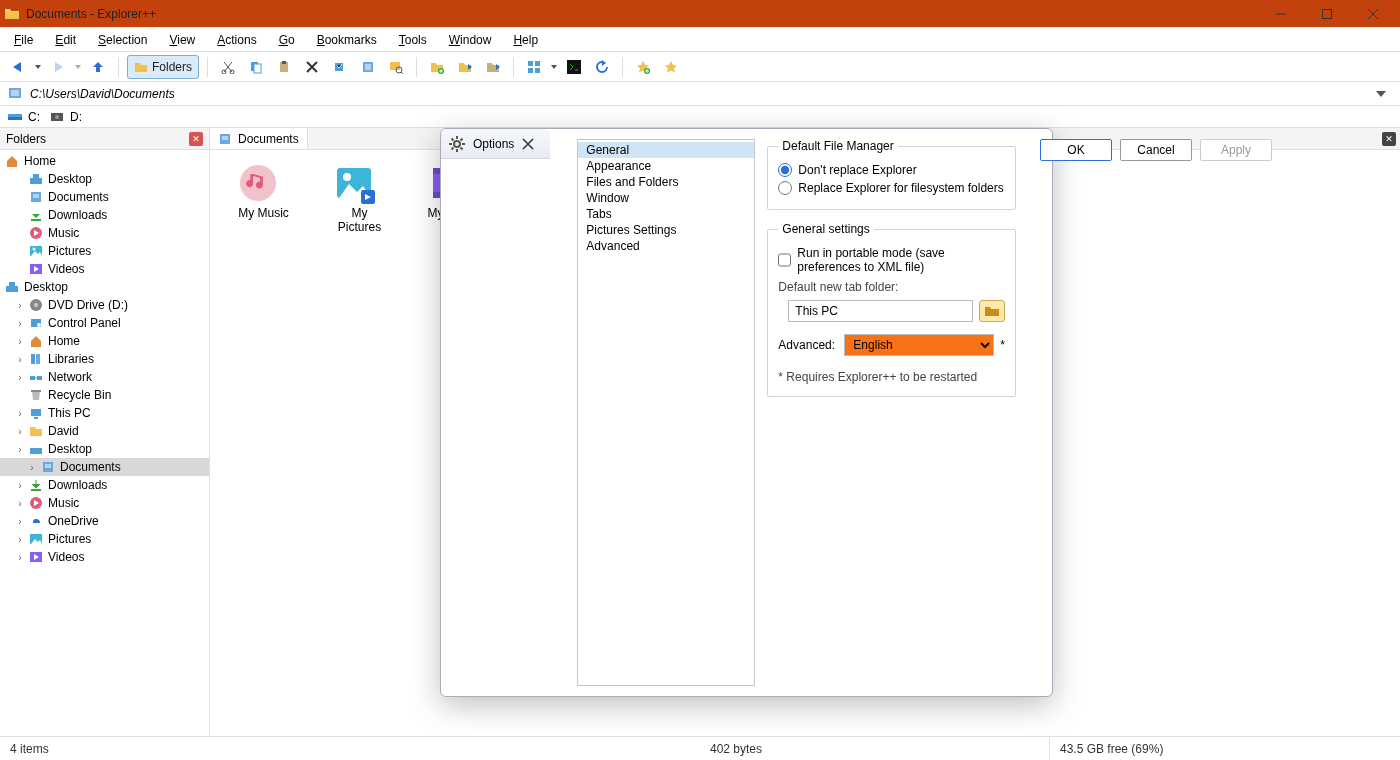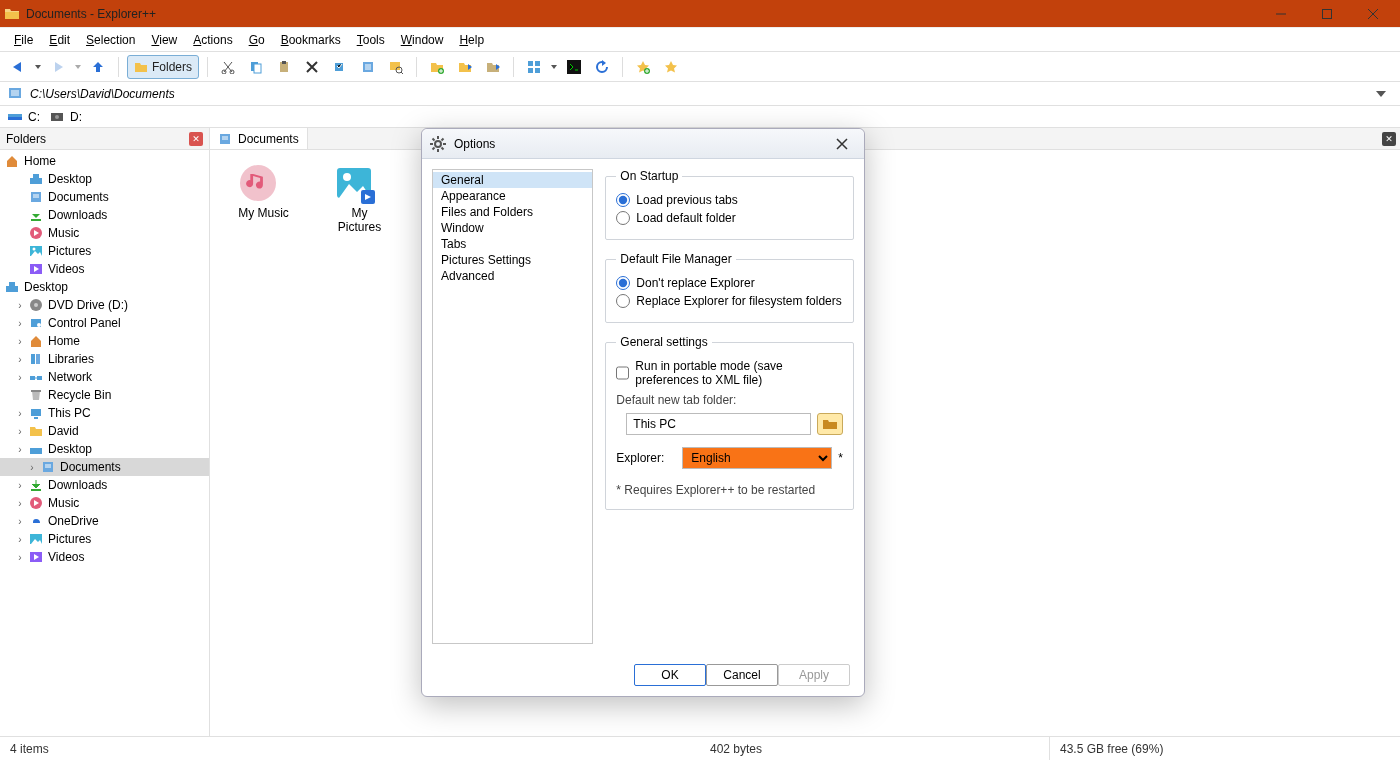--- a/index.html
+++ b/index.html
@@ -2,21 +2,21 @@
 <html><head>
 <meta charset="utf-8">
 <style>
 * { box-sizing: border-box; margin: 0; padding: 0; }
 body { font-family: "Segoe UI", Tahoma, sans-serif; font-size: 12px; background: #fff; color: #000; overflow: hidden; width: 1400px; height: 760px; position: relative; }
 .titlebar { height: 28px; display: flex; align-items: center; padding: 0 4px; background: #c2410c; border-bottom: 1px solid #eee; }
 .titlebar .app-icon { width: 16px; height: 16px; margin-right: 6px; }
 .titlebar .title { flex: 1; font-size: 12px; color: #222; }
 .win-controls { display: flex; }
 .win-btn { width: 46px; height: 28px; display: flex; align-items: center; justify-content: center; color: #555; }
-.menubar { height: 24px; display: flex; align-items: center; padding: 0 6px; gap: 0; border-bottom: 1px solid #e0e0e0; background: #fff; }
+.menubar { height: 24px; display: flex; align-items: center; padding: 0 6px; gap: 6px; border-bottom: 1px solid #e0e0e0; background: #fff; }
 .menubar .menuitem { padding: 2px 8px; border-radius: 2px; }
 .menubar .menuitem u { text-decoration: underline; }
 .toolbar { height: 30px; display: flex; align-items: center; padding: 2px 6px; gap: 4px; border-bottom: 1px solid #e0e0e0; background: #fff; }
 .tb-btn { width: 24px; height: 24px; display: flex; align-items: center; justify-content: center; border-radius: 3px; }
 .tb-btn.active { border: 1px solid #7aaed6; background: #dbeaf7; padding: 0 6px; width: auto; gap: 4px; }
 .tb-sep { width: 1px; height: 20px; background: #ddd; margin: 0 4px; }
 .tb-folders-label { font-size: 12px; color: #222; }
 .dropdown-caret { width: 8px; display: flex; align-items: center; justify-content: center; }
 .addressbar { height: 24px; display: flex; align-items: center; padding: 2px 8px; border-bottom: 1px solid #e0e0e0; background: #fff; }
 .addr-icon { width: 16px; height: 16px; margin-right: 6px; }
@@ -43,40 +43,40 @@
 .file-item { display: flex; flex-direction: column; align-items: center; width: 72px; text-align: center; gap: 2px; }
 .file-item .fi { width: 42px; height: 42px; border-radius: 4px; }
 .file-item .fi-label { font-size: 12px; padding-left: 11px; }
 .statusbar { height: 24px; display: flex; align-items: center; border-top: 1px solid #e0e0e0; background: #fff; font-size: 12px; color: #333; }
 .statusbar .sb-cell { padding: 0 10px; border-right: 1px solid #e0e0e0; height: 100%; display: flex; align-items: center; }
 .statusbar .sb-cell:first-child { flex:1; border-right: none; }
 .statusbar .sb-cell.mid { width: 350px; }
 .statusbar .sb-cell.right { width: 350px; border-right: none; }
 
 
-.dialog { position: absolute; left: 421px; top: 128px; width: 444px; height: 569px; background: #fff; border: 1px solid #aab; border-radius: 6px; box-shadow: 0 8px 30px rgba(0,0,0,.25); display: flex; flex-direction: column; }
+.dialog { position: absolute; left: 440px; top: 128px; width: 613px; height: 569px; background: #fff; border: 1px solid #aab; border-radius: 6px; box-shadow: 0 8px 30px rgba(0,0,0,.25); display: flex; flex-direction: row; }
 .dlg-title { height: 30px; display: flex; align-items: center; padding: 0 8px; background: linear-gradient(#f6f8fb,#e8ecf2); border-bottom: 1px solid #cfd6e0; border-radius: 6px 6px 0 0; }
 .dlg-title .gear { width: 16px; height: 16px; margin-right: 8px; }
 .dlg-title .dlg-tt { flex: 1; font-size: 12px; }
 .dlg-x { width: 28px; height: 20px; display:flex; align-items:center; justify-content:center; }
-.dlg-body { flex: 1; display: flex; padding: 10px; gap: 12px; }
+.dlg-body { flex: 1; display: flex; padding: 10px; gap: 12px; margin-left: 17px; }
 .dlg-nav { width: 178px; border: 1px solid #c7c7c7; background: #fff; padding: 2px 0; }
 .dlg-nav .nav-item { padding: 1px 8px; font-size: 12px; }
 .dlg-nav .nav-item.selected { background: #cfe4f7; }
 .dlg-pane { flex: 1; display: flex; flex-direction: column; gap: 12px; }
 fieldset { border: 1px solid #d0d4da; padding: 8px 10px 12px 10px; border-radius: 2px; }
 legend { padding: 0 4px; font-size: 12px; }
 .radio-row, .check-row, .field-row { display: flex; align-items: center; gap: 6px; padding: 2px 0; font-size: 12px; }
 .radio-row input[type=radio], .check-row input[type=checkbox] { width: 14px; height: 14px; }
 .field-row label { width: 60px; }
 .input-text { flex: 1; border: 1px solid #bbb; padding: 3px 6px; font-size: 12px; }
 .browse-btn { width: 26px; height: 22px; border: 1px solid #c9a95a; background: #ffe9a8; border-radius: 3px; display:flex; align-items:center; justify-content:center; }
 .select { width: 150px; border: 1px solid #bbb; padding: 2px 4px; font-size: 12px; background: #f97316; }
 .note { font-size: 12px; color: #444; }
-.dlg-buttons { height: 42px; display: flex; align-items: center; justify-content: flex-end; gap: 0; padding: 0 14px; }
+.dlg-buttons { height: 42px; display: flex; align-items: center; justify-content: flex-end; gap: 8px; padding: 0 14px; }
 .btn { border: 1px solid #999; background: #fff; padding: 3px 0; width: 72px; text-align: center; border-radius: 2px; font-size: 12px; }
 .btn.primary { border-color: #2a6fd6; }
 .btn.disabled { color: #999; border-color: #ccc; }
 svg { display: block; }
 .tree-l1 { padding-left: 14px; }
 .tree-l2 { padding-left: 26px; }
 input[type=radio] { accent-color: #2a6fd6; }
 </style>
 </head>
 <body>
@@ -608,31 +608,20 @@
       <div class="nav-item selected">General</div>
       <div class="nav-item">Appearance</div>
       <div class="nav-item">Files and Folders</div>
       <div class="nav-item">Window</div>
       <div class="nav-item">Tabs</div>
       <div class="nav-item">Pictures Settings</div>
       <div class="nav-item">Advanced</div>
     </div>
     <div class="dlg-pane">
       <fieldset>
-        <legend>On Startup</legend>
-        <label class="radio-row">
-            <input type="radio" name="st" checked="" style="">
-            <span>Load previous tabs</span>
-          </label>
-        <label class="radio-row">
-            <input type="radio" name="st" style="">
-            <span>Load default folder</span>
-          </label>
-      </fieldset>
-      <fieldset>
         <legend>Default File Manager</legend>
         <label class="radio-row">
             <input type="radio" name="dfm" checked="" style="">
             <span>Don't replace Explorer</span>
           </label>
         <label class="radio-row">
             <input type="radio" name="dfm" style="">
             <span>Replace Explorer for filesystem folders</span>
           </label>
       </fieldset>
@@ -645,21 +634,21 @@
         <div class="note" style="margin-top:4px">Default new tab folder:</div>
         <div class="field-row" style="margin:4px 0 8px 0">
           <input class="input-text" style="margin-left: 10px;" value="This PC">
           <span class="browse-btn">
               <svg width="14" height="12">
                 <path fill="#c98a20" d="M0 2h5l1 2h8v7H0z"></path>
               </svg>
             </span>
         </div>
         <div class="field-row">
-          <label>Explorer:</label>
+          <label>Advanced:</label>
           <select class="select"><option>English</option></select>
           <span>*</span>
         </div>
         <div class="note" style="margin-top:12px">* Requires Explorer++ to be restarted</div>
       </fieldset>
     </div>
   </div>
   <div class="dlg-buttons">
     <div class="btn primary">OK</div>
     <div class="btn">Cancel</div>

